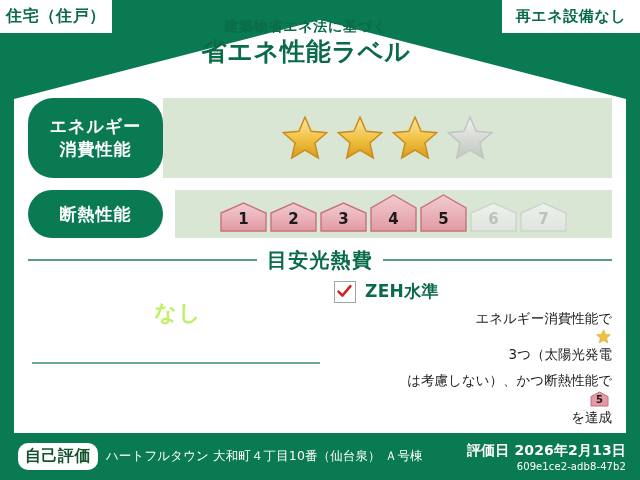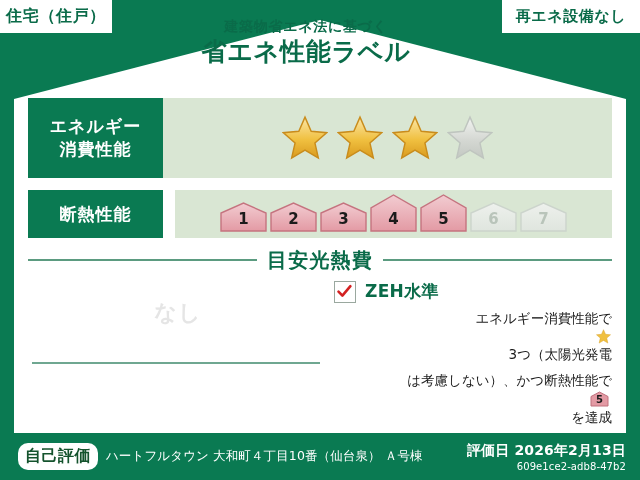--- a/index.html
+++ b/index.html
@@ -50,21 +50,21 @@
     width:584px;height:330px;
     z-index:4;
   }
 
   
   .perf-row{position:relative;display:flex;align-items:stretch;}
   .row-key{
     background:#0a7a52;color:#ffffff;font-weight:bold;
     display:flex;flex-direction:column;align-items:center;justify-content:center;
     text-align:center;line-height:1.35;
-    letter-spacing:0.06em;flex:0 0 auto;
+    letter-spacing:0.06em;flex:0 0 auto;border-radius:25px;
   }
   .row-val{
     background:#d9e6d3;flex:1 1 auto;
     display:flex;align-items:center;justify-content:center;
   }
 
   #row-energy{height:80px;}
   #row-energy .row-key{width:135px;font-size:17px;}
   #row-insul{height:48px;margin-top:12px;gap:12px;}
   #row-insul .row-key{width:135px;font-size:17px;}
@@ -96,21 +96,21 @@
     color:#0a6b49;font-size:20px;font-weight:bold;padding:0 10px;letter-spacing:0.06em;
   }
 
   #cost-body{
     display:flex;margin-top:6px;
   }
   #cost-left{
     width:300px;position:relative;
   }
   #cost-value{
-    text-align:center;color:#e5e5e5;font-size:22px;font-weight:bold;
+    text-align:center;color:#bef264;font-size:22px;font-weight:bold;
     padding-top:22px;letter-spacing:0.06em;
   }
   #cost-divider{
     position:absolute;left:4px;top:86px;width:288px;height:2px;background:#6fa791;
   }
 
   #zeh-box{flex:1 1 auto;padding-left:6px;padding-top:4px;}
   #zeh-head{display:flex;align-items:center;gap:9px;}
   #zeh-check{
     width:20px;height:20px;border:1.5px solid #9aa89f;background:#fff;

